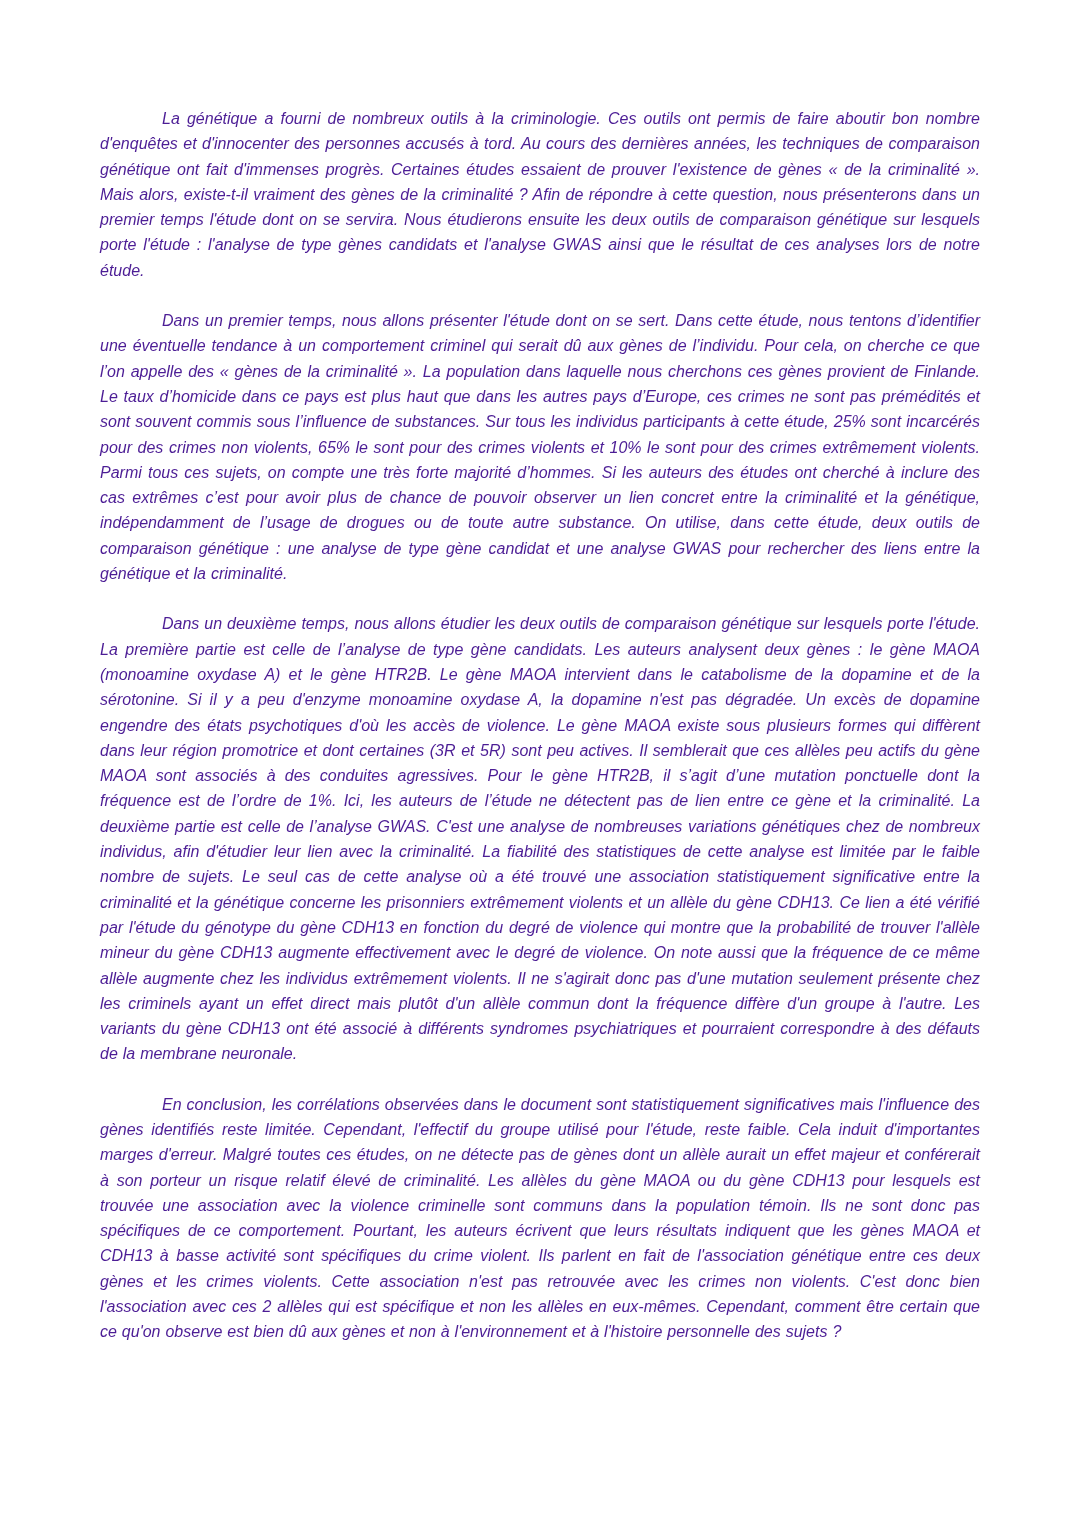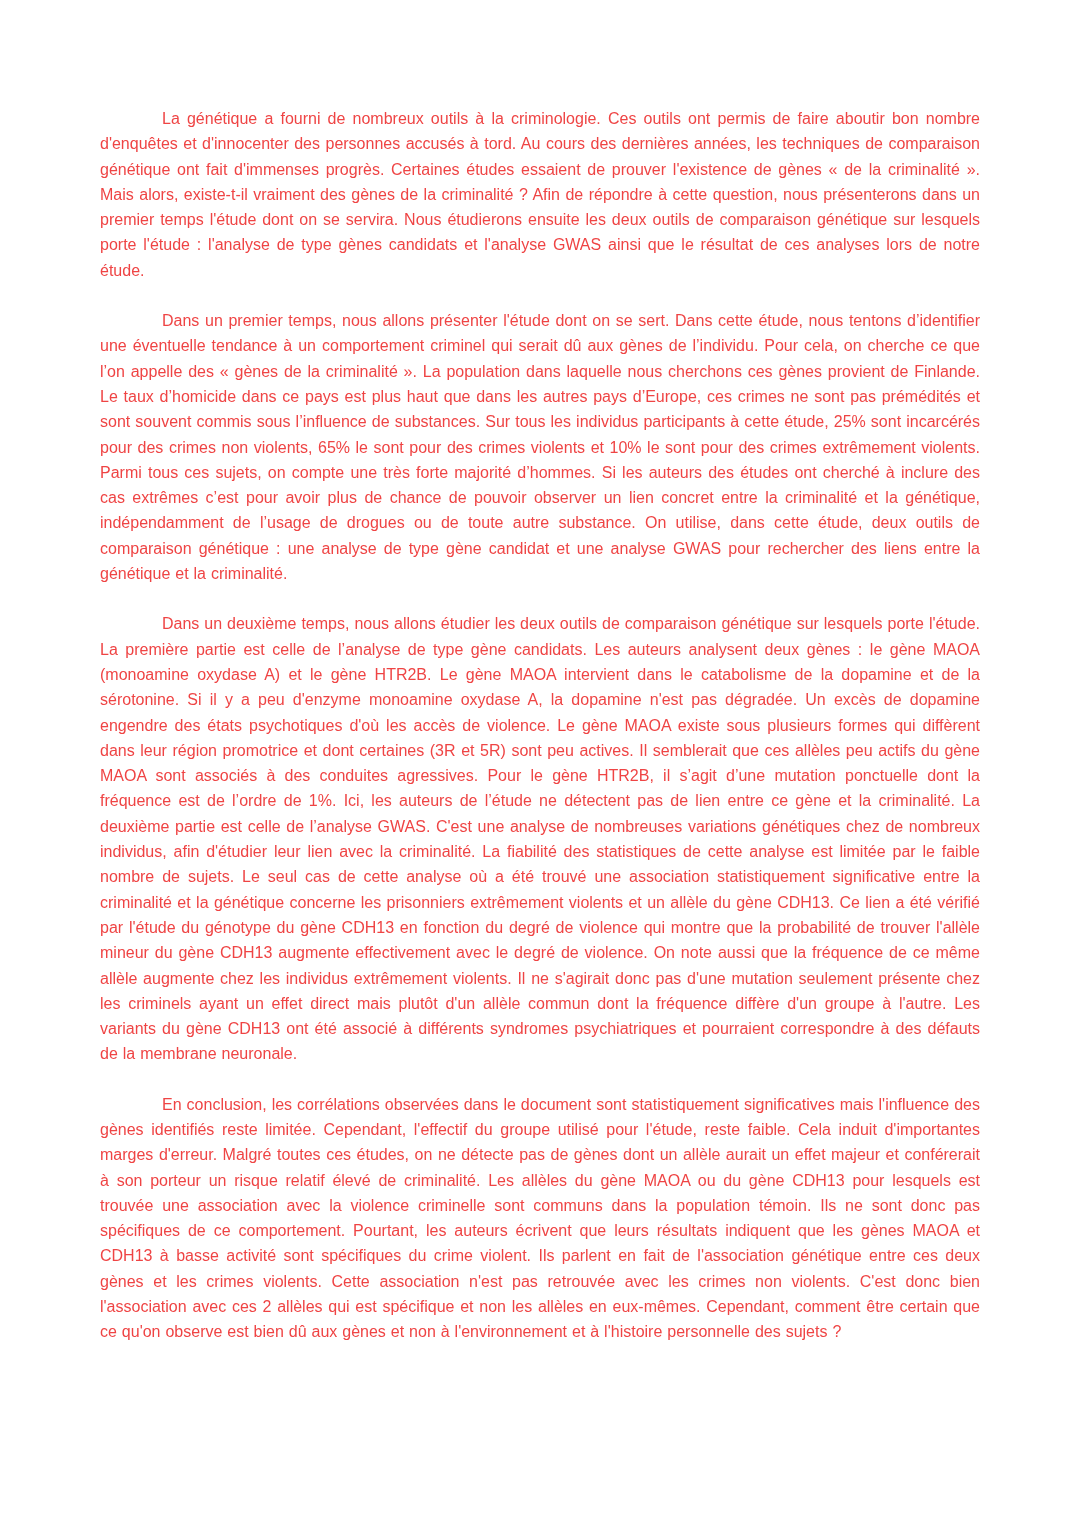--- a/index.html
+++ b/index.html
@@ -13,25 +13,26 @@
     height: 1528px;
     background: #ffffff;
     box-sizing: border-box;
     padding: 106px 100px 40px 100px;
     overflow: hidden;
   }
   .para {
     font-family: "Liberation Sans", sans-serif;
     font-size: 16px;
     line-height: 25.3px;
-    color: #ef4444;
+    color: #4c1d95;
     text-align: justify;
     text-indent: 62px;
     margin: 0 0 25px 0;
     word-spacing: 0.5px;
+    font-style: italic;
   }
 </style>
 </head>
 <body>
 
 <div class="page">
   <p class="para">La génétique a fourni de nombreux outils à la criminologie. Ces outils ont permis de faire aboutir bon nombre d'enquêtes et d'innocenter des personnes accusés à tord. Au cours des dernières années, les techniques de comparaison génétique ont fait d'immenses progrès. Certaines études essaient de prouver l'existence de gènes « de la criminalité ». Mais alors, existe-t-il vraiment des gènes de la criminalité ? Afin de répondre à cette question, nous présenterons dans un premier temps l'étude dont on se servira. Nous étudierons ensuite les deux outils de comparaison génétique sur lesquels porte l'étude : l'analyse de type gènes candidats et l'analyse GWAS ainsi que le résultat de ces analyses lors de notre étude.</p>
   <p class="para">Dans un premier temps, nous allons présenter l'étude dont on se sert. Dans cette étude, nous tentons d’identifier une éventuelle tendance à un comportement criminel qui serait dû aux gènes de l’individu. Pour cela, on cherche ce que l’on appelle des « gènes de la criminalité ». La population dans laquelle nous cherchons ces gènes provient de Finlande. Le taux d’homicide dans ce pays est plus haut que dans les autres pays d’Europe, ces crimes ne sont pas prémédités et sont souvent commis sous l’influence de substances. Sur tous les individus participants à cette étude, 25% sont incarcérés pour des crimes non violents, 65% le sont pour des crimes violents et 10% le sont pour des crimes extrêmement violents. Parmi tous ces sujets, on compte une très forte majorité d’hommes. Si les auteurs des études ont cherché à inclure des cas extrêmes c’est pour avoir plus de chance de pouvoir observer un lien concret entre la criminalité et la génétique, indépendamment de l’usage de drogues ou de toute autre substance. On utilise, dans cette étude, deux outils de comparaison génétique : une analyse de type gène candidat et une analyse GWAS pour rechercher des liens entre la génétique et la criminalité.</p>
   <p class="para">Dans un deuxième temps, nous allons étudier les deux outils de comparaison génétique sur lesquels porte l'étude. La première partie est celle de l’analyse de type gène candidats. Les auteurs analysent deux gènes : le gène MAOA (monoamine oxydase A) et le gène HTR2B. Le gène MAOA intervient dans le catabolisme de la dopamine et de la sérotonine. Si il y a peu d'enzyme monoamine oxydase A, la dopamine n'est pas dégradée. Un excès de dopamine engendre des états psychotiques d'où les accès de violence. Le gène MAOA existe sous plusieurs formes qui diffèrent dans leur région promotrice et dont certaines (3R et 5R) sont peu actives. Il semblerait que ces allèles peu actifs du gène MAOA sont associés à des conduites agressives. Pour le gène HTR2B, il s’agit d’une mutation ponctuelle dont la fréquence est de l’ordre de 1%. Ici, les auteurs de l’étude ne détectent pas de lien entre ce gène et la criminalité. La deuxième partie est celle de l’analyse GWAS. C'est une analyse de nombreuses variations génétiques chez de nombreux individus, afin d'étudier leur lien avec la criminalité. La fiabilité des statistiques de cette analyse est limitée par le faible nombre de sujets. Le seul cas de cette analyse où a été trouvé une association statistiquement significative entre la criminalité et la génétique concerne les prisonniers extrêmement violents et un allèle du gène CDH13. Ce lien a été vérifié par l'étude du génotype du gène CDH13 en fonction du degré de violence qui montre que la probabilité de trouver l'allèle mineur du gène CDH13 augmente effectivement avec le degré de violence. On note aussi que la fréquence de ce même allèle augmente chez les individus extrêmement violents. Il ne s'agirait donc pas d'une mutation seulement présente chez les criminels ayant un effet direct mais plutôt d'un allèle commun dont la fréquence diffère d'un groupe à l'autre. Les variants du gène CDH13 ont été associé à différents syndromes psychiatriques et pourraient correspondre à des défauts de la membrane neuronale.</p>
   <p class="para">En conclusion, les corrélations observées dans le document sont statistiquement significatives mais l'influence des gènes identifiés reste limitée. Cependant, l'effectif du groupe utilisé pour l'étude, reste faible. Cela induit d'importantes marges d'erreur. Malgré toutes ces études, on ne détecte pas de gènes dont un allèle aurait un effet majeur et conférerait à son porteur un risque relatif élevé de criminalité. Les allèles du gène MAOA ou du gène CDH13 pour lesquels est trouvée une association avec la violence criminelle sont communs dans la population témoin. Ils ne sont donc pas spécifiques de ce comportement. Pourtant, les auteurs écrivent que leurs résultats indiquent que les gènes MAOA et CDH13 à basse activité sont spécifiques du crime violent. Ils parlent en fait de l'association génétique entre ces deux gènes et les crimes violents. Cette association n'est pas retrouvée avec les crimes non violents. C'est donc bien l'association avec ces 2 allèles qui est spécifique et non les allèles en eux-mêmes. Cependant, comment être certain que ce qu'on observe est bien dû aux gènes et non à l'environnement et à l'histoire personnelle des sujets ?</p>

